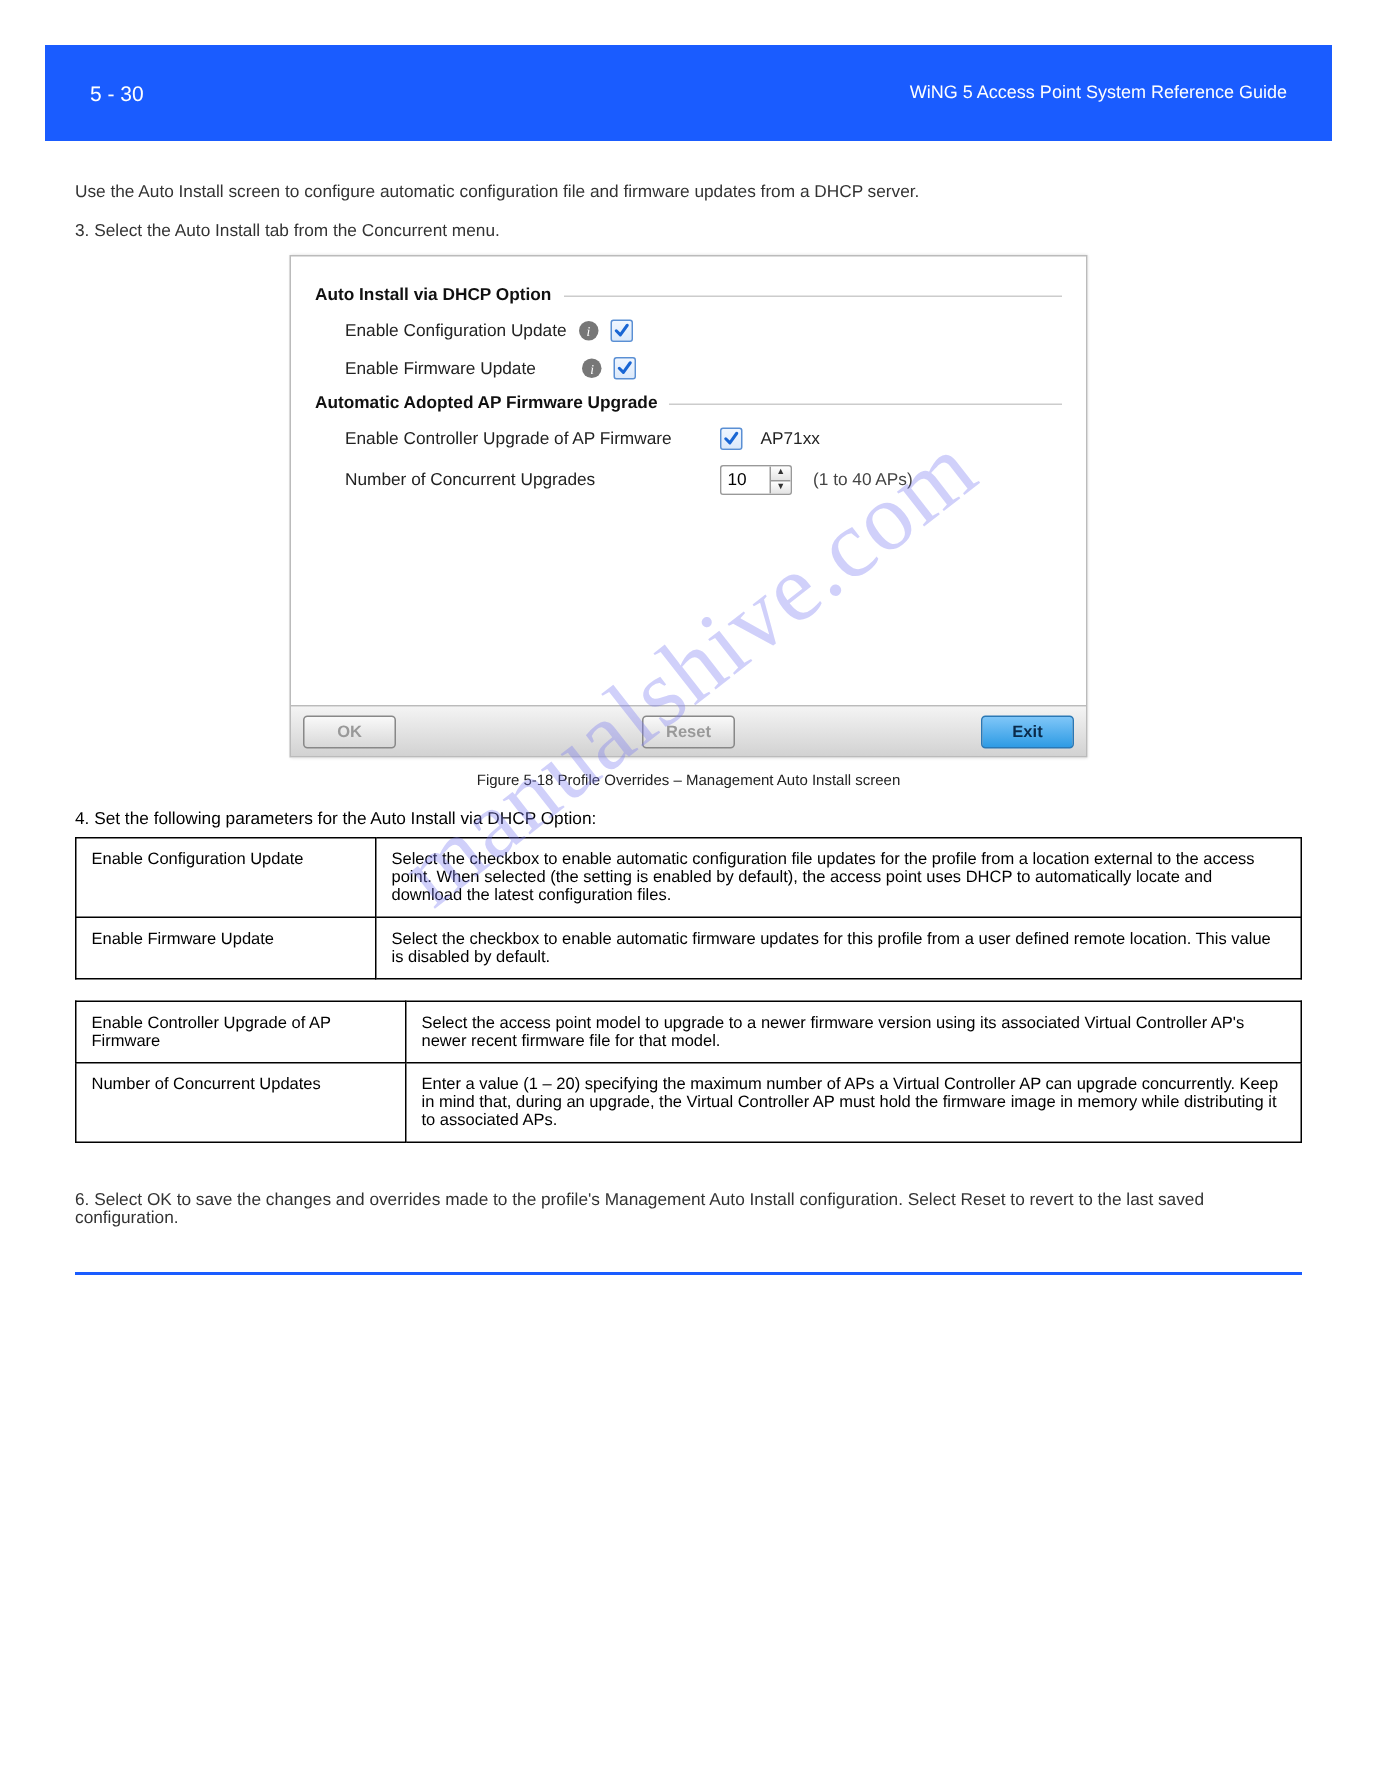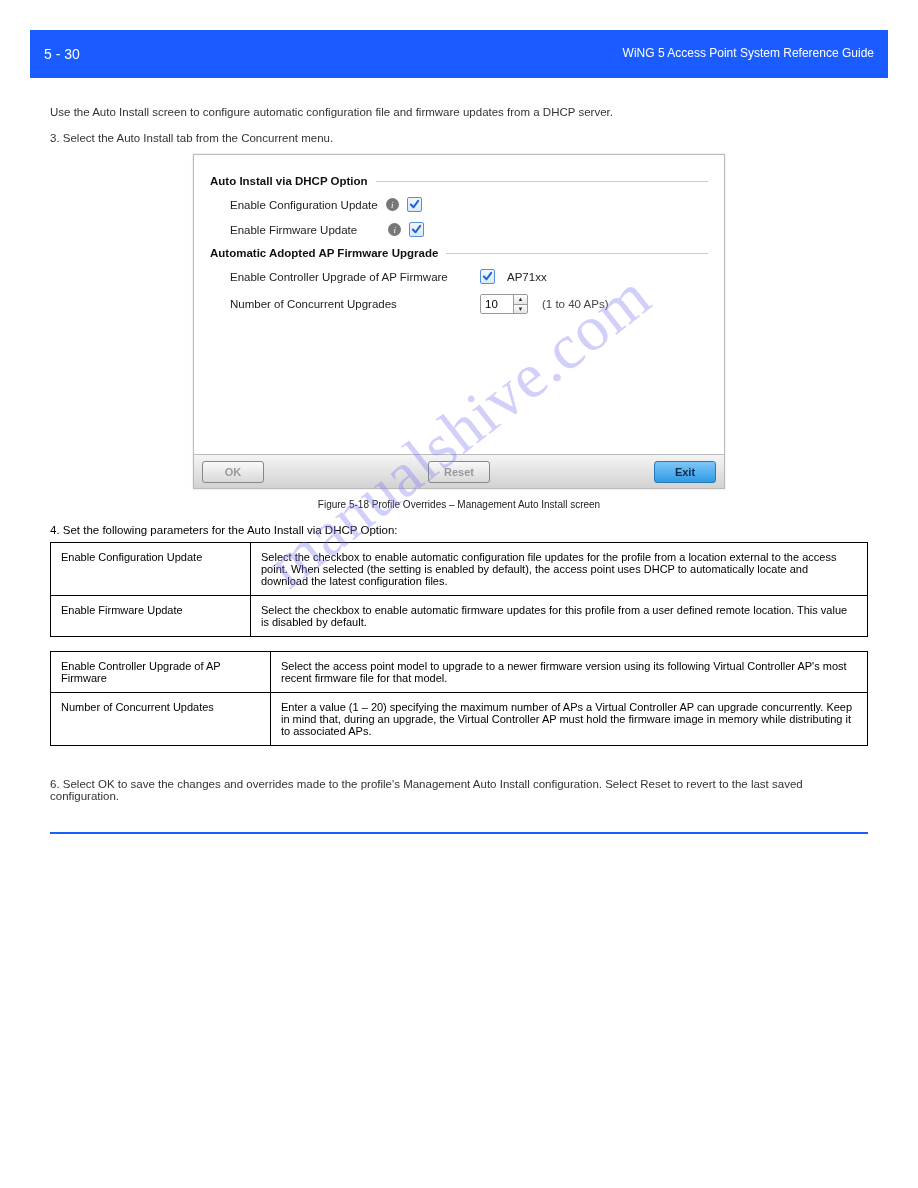--- a/index.html
+++ b/index.html
@@ -6,26 +6,26 @@
   body {
     font-family: Arial, Helvetica, sans-serif;
     background: #fff;
     width: 918px;
     margin: 0 auto;
     padding: 0 0 30px 0;
     color: #000;
   }
   .blue-bar {
     background: #1a5cff;
-    height: 48px;
+    height: 64px;
     margin: 30px 30px 0 30px;
     display: flex;
     align-items: center;
     justify-content: space-between;
-    padding: 0 14px;
+    padding: 0 30px;
     color: #fff;
     font-size: 14px;
   }
   .blue-bar-right { text-align: right; font-size: 12px; line-height: 1.3; }
   .desc-line { margin: 28px 60px 0 50px; font-size: 11.5px; color: #333; }
   .step-line { margin: 14px 50px 0 50px; font-size: 11.5px; color: #333; }
   .fig-wrap { display:flex; justify-content:center; margin-top: 10px; position: relative; }
   .panel {
     width: 532px;
     border: 1px solid #bbb;
@@ -241,21 +241,21 @@
     </tr>
   </tbody>
     </table>
 </div>
 
 <div class="step-block">
   <table class="tbl tb2">
     <tbody>
         <tr>
       <td class="rowlabel">Enable Controller Upgrade of AP Firmware</td>
-      <td>Select the access point model to upgrade to a newer firmware version using its following Virtual Controller AP's most recent firmware file for that model.</td>
+      <td>Select the access point model to upgrade to a newer firmware version using its associated Virtual Controller AP's newer recent firmware file for that model.</td>
     </tr>
     <tr>
       <td class="rowlabel">Number of Concurrent Updates</td>
       <td>Enter a value (1 – 20) specifying the maximum number of APs a Virtual Controller AP can upgrade concurrently. Keep in mind that, during an upgrade, the Virtual Controller AP must hold the firmware image in memory while distributing it to associated APs.</td>
     </tr>
   </tbody>
     </table>
 </div>
 
 <p class="step-line" style="margin-top:32px;">6. Select OK to save the changes and overrides made to the profile's Management Auto Install configuration. Select Reset to revert to the last saved configuration.</p>

